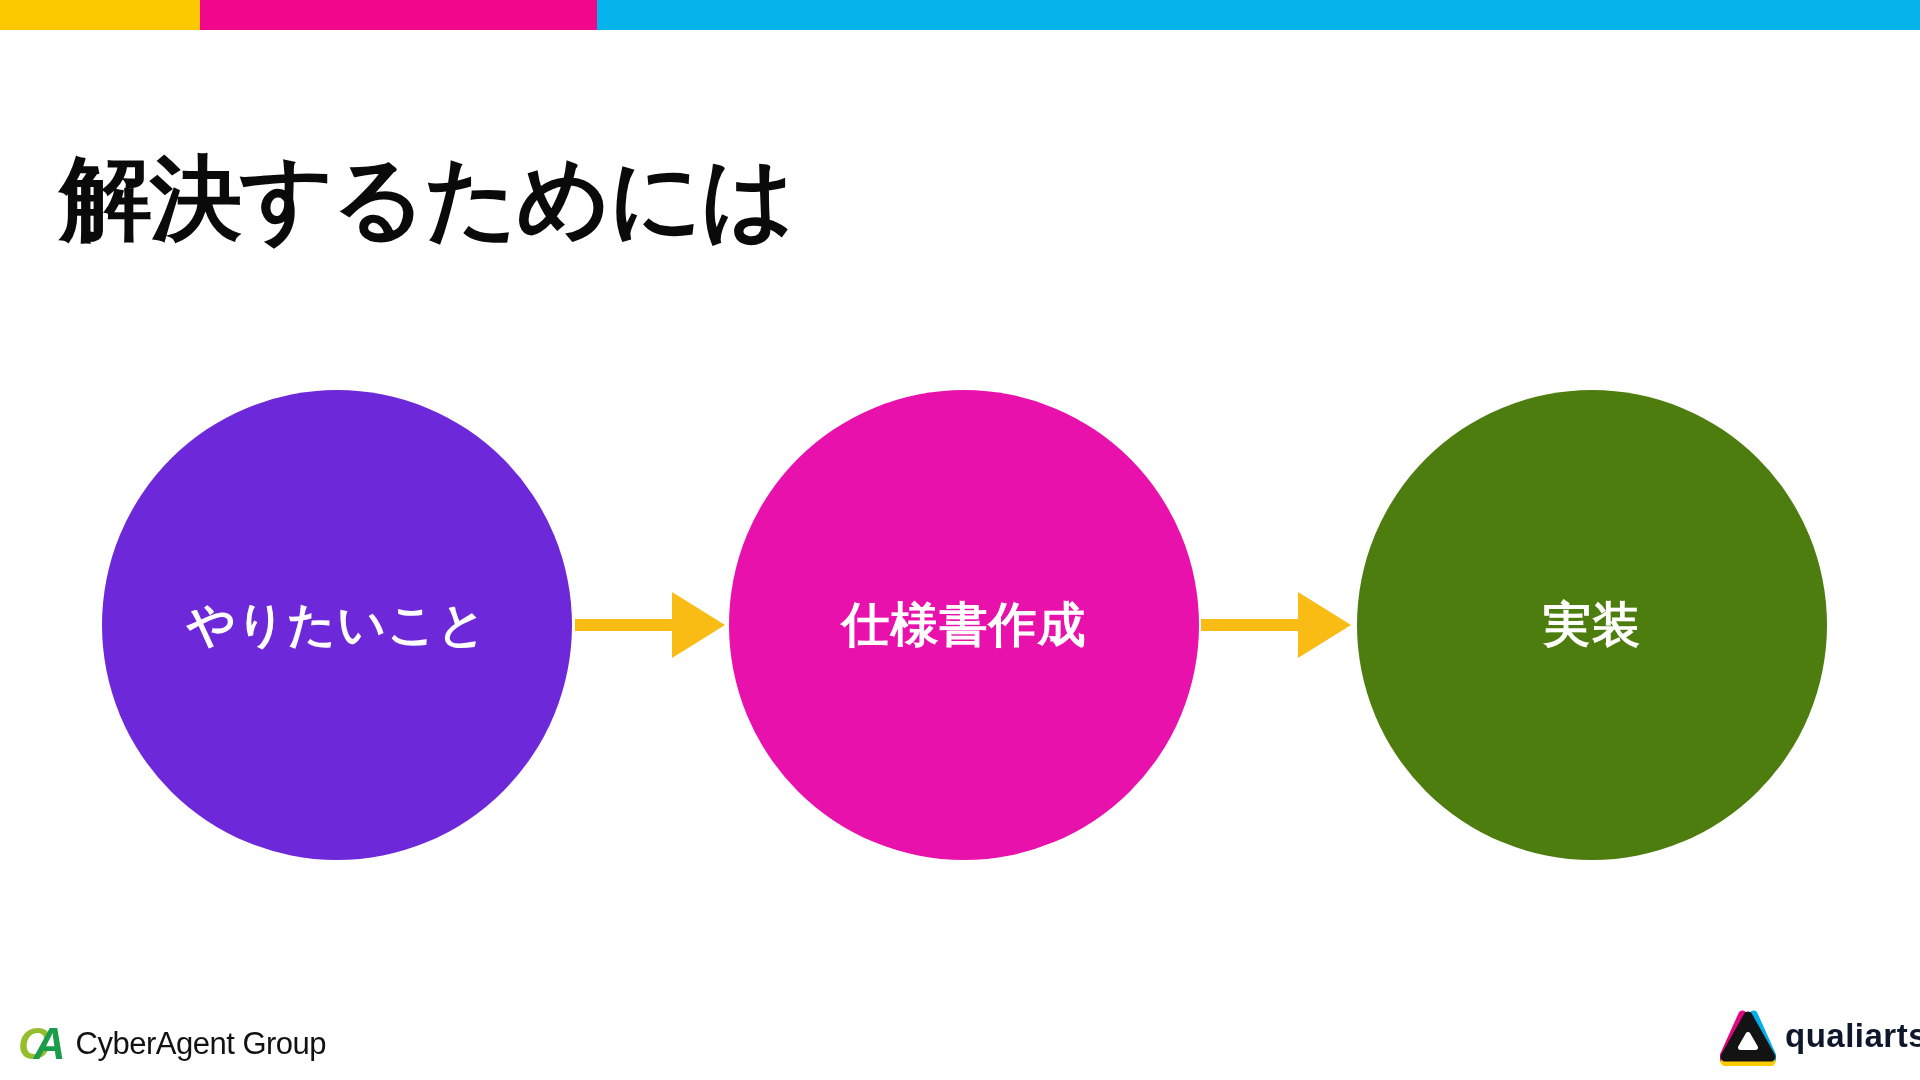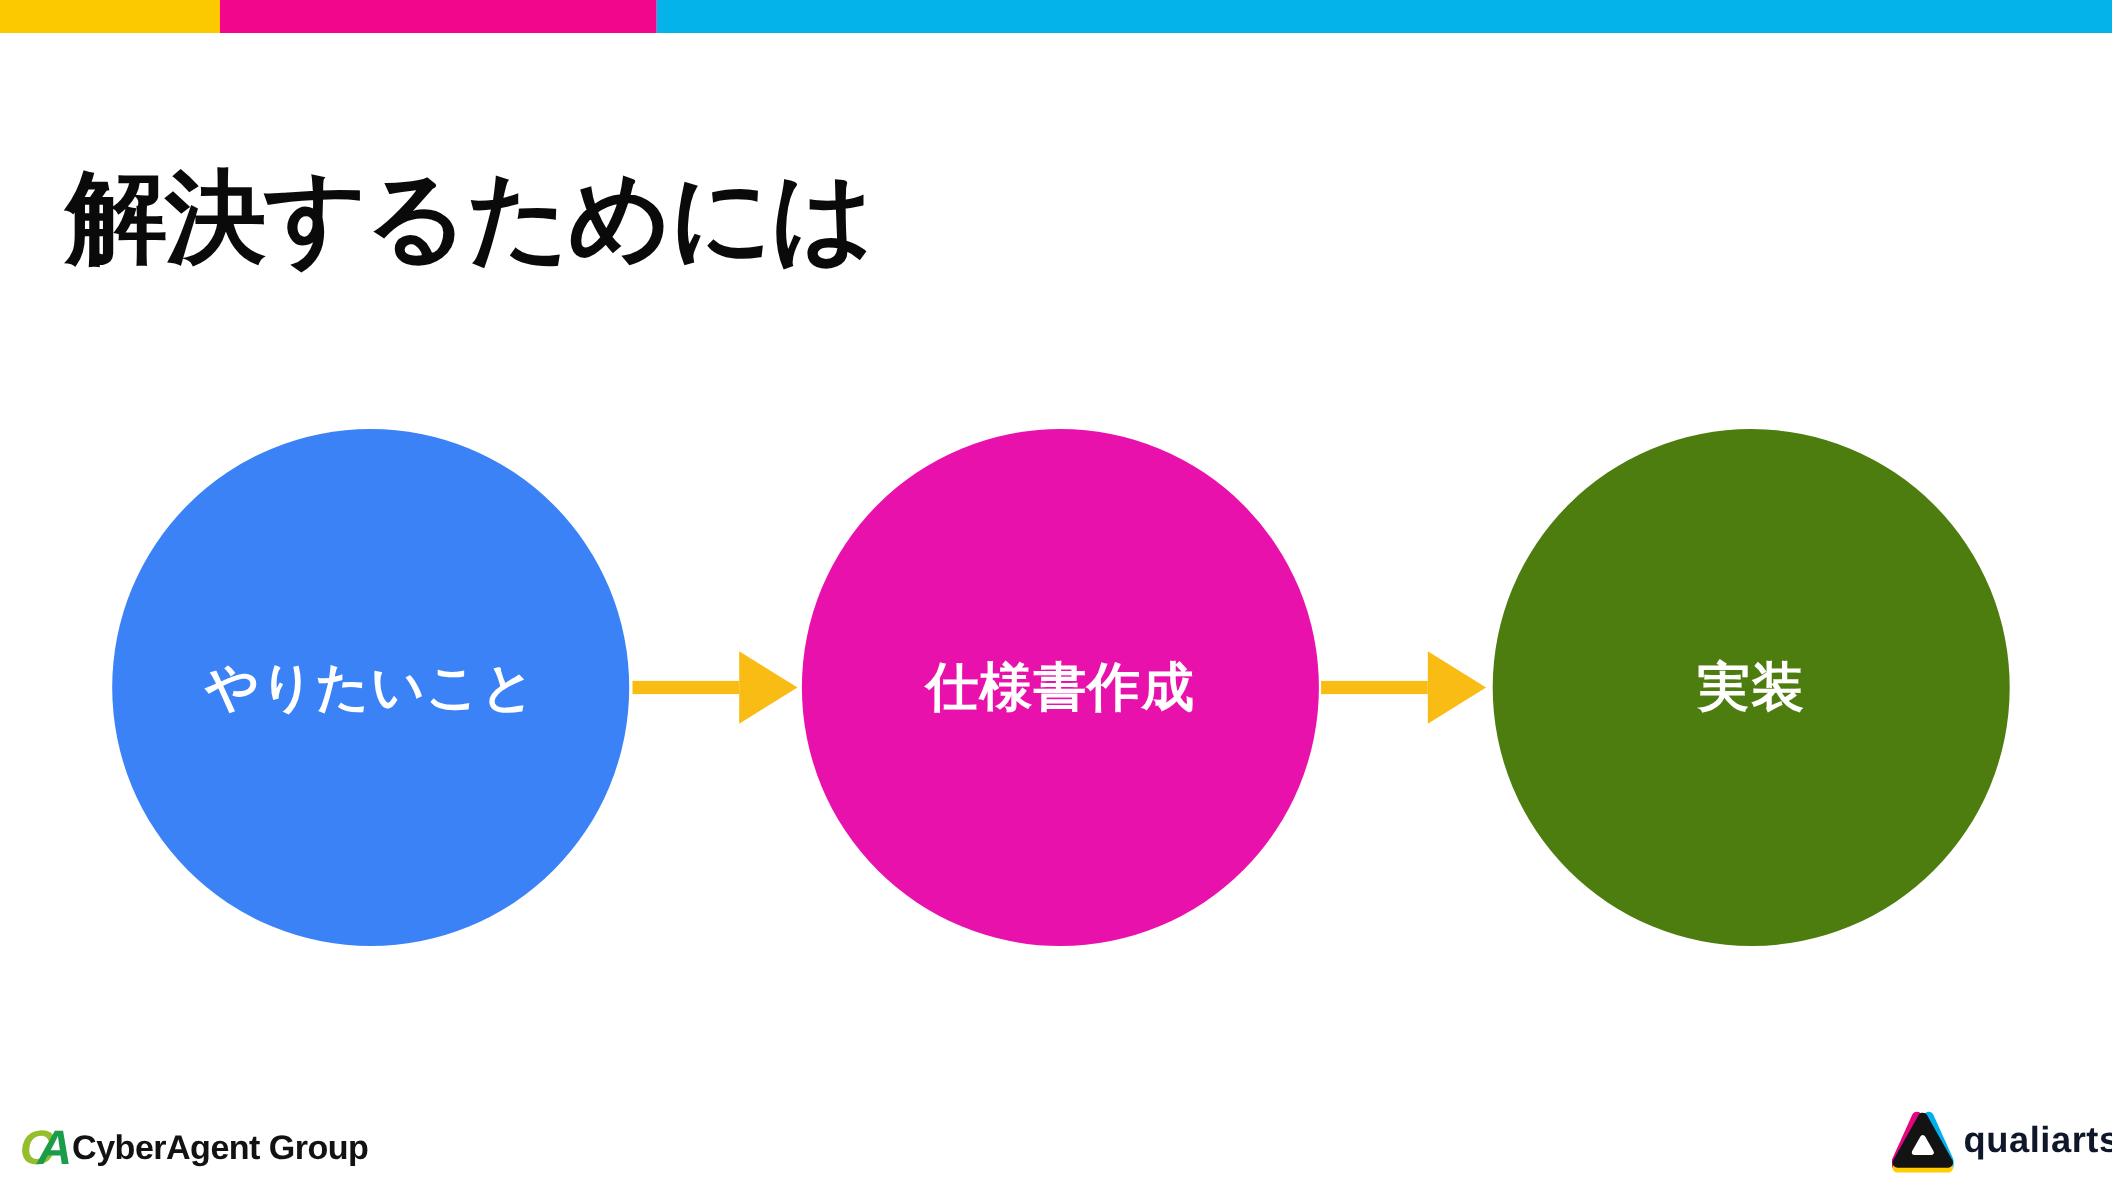--- a/index.html
+++ b/index.html
@@ -85,22 +85,23 @@
   }
   .ca-mark {
     font-size: 44px;
     font-weight: 900;
     font-style: italic;
     line-height: 1;
     display: flex;
   }
   .ca-mark .ca-letter-a { margin-left: -16px; position: relative; z-index: 2; }
   .ca-wordmark {
+    margin-left: 10px;
     font-size: 31px;
-    font-weight: 700;
+    font-weight: 400;
     letter-spacing: -0.5px;
     color: #121212;
     white-space: nowrap;
   }
 
   .footer-right {
     position: absolute;
     left: 1720px; top: 1008px;
     display: flex;
     align-items: center;
@@ -123,21 +124,21 @@
 <div class="slide">
 
   <div class="top-bar">
     <div class="seg-1" style="background-color: rgb(252, 200, 0);"></div>
     <div class="seg-2" style="background-color: rgb(242, 7, 140);"></div>
     <div class="seg-3" style="background-color: rgb(4, 179, 234);"></div>
   </div>
 
   <h1 class="title">解決するためには</h1>
 
-  <div class="circle circle-1" style="background-color: #3b82f6;">
+  <div class="circle circle-1" style="background-color: #6d28d9;">
     <span class="circle-label" style="color: rgb(255, 255, 255);">やりたいこと</span>
   </div>
 
   <div class="flow-arrow flow-arrow-1">
     <div class="arrow-shaft" style="background-color: rgb(249, 188, 21);"></div>
     <div class="arrow-head" style="border-left-color: rgb(249, 188, 21);"></div>
   </div>
 
   <div class="circle circle-2" style="background-color: rgb(233, 17, 172); font-family: Liberation Mono, monospace;">
     <span class="circle-label" style="color: rgb(255, 255, 255);">仕様書作成</span>

